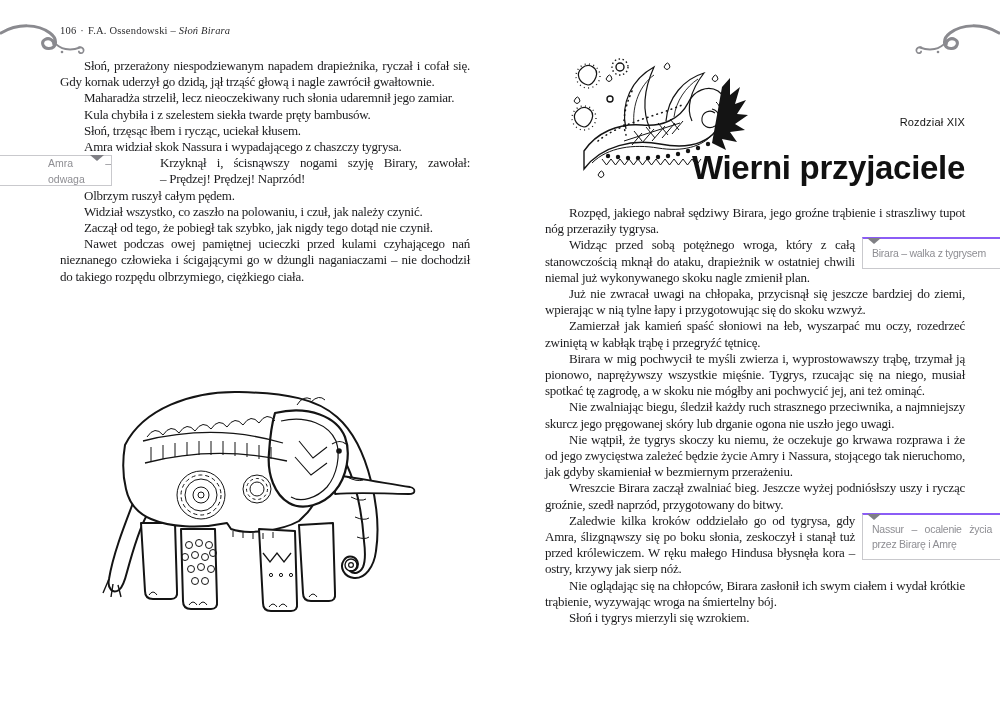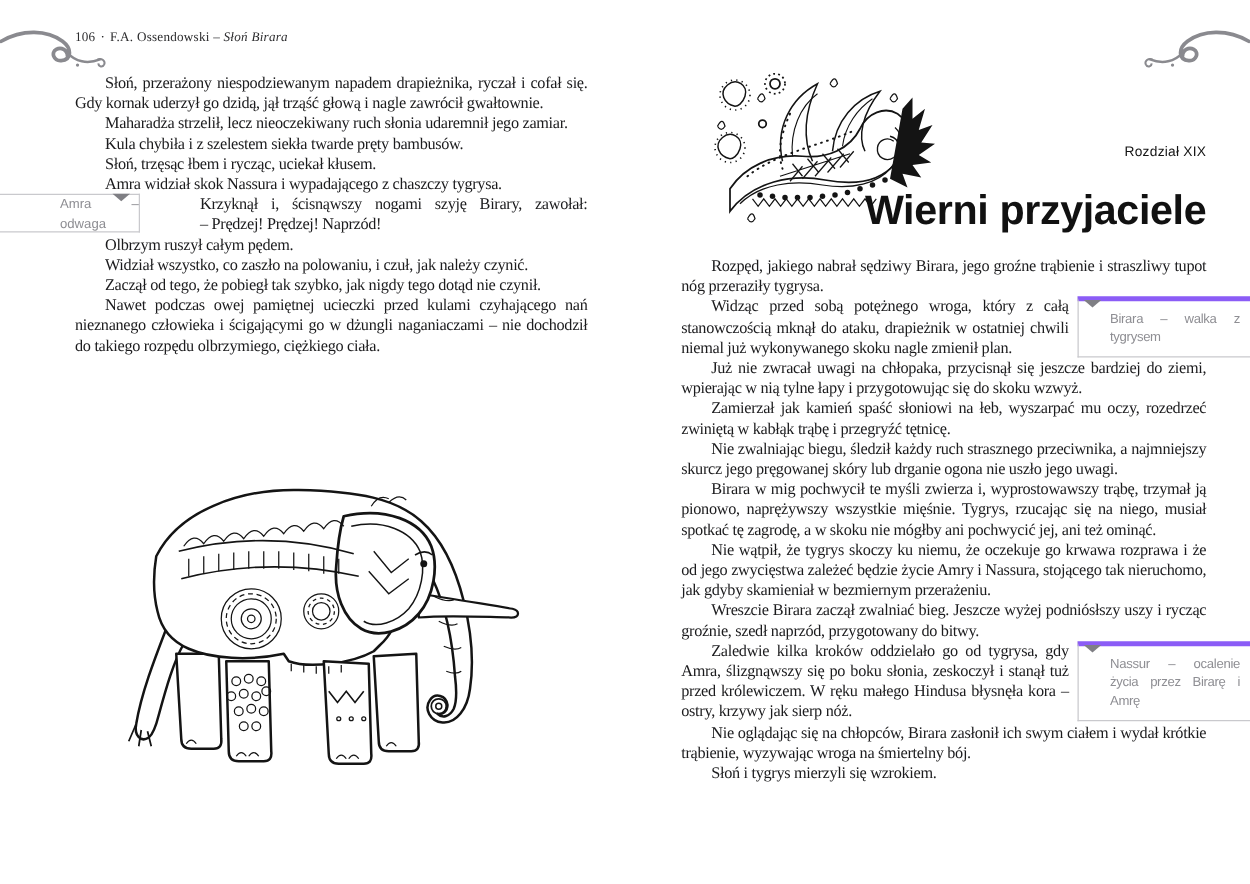--- a/index.html
+++ b/index.html
@@ -29,23 +29,23 @@
   
   .note-float-left{float:left;width:100px;height:30px;}
   .note-box-left{position:relative;margin-left:-60px;margin-top:0;width:112px;height:31px;
      box-sizing:border-box;border-top:1px solid #c9c9cd;border-right:1px solid #c9c9cd;
      border-bottom:1px solid #c9c9cd;display:flex;align-items:center;justify-content:center;
      font-family:"Liberation Sans",sans-serif;font-size:10.5px;color:#8e8e93;letter-spacing:0;padding-left:48px;}
   .note-float-right{float:right;}
   .nfr1{width:110px;height:30px;}
   .nfr2{width:110px;height:46px;}
   .note-box-right{position:relative;margin-left:7px;margin-right:-35px;box-sizing:border-box;
-     border-top:4px solid #8b5cf6;border-left:1px solid #c9c9cd;border-bottom:1px solid #c9c9cd;
+     border-top:2px solid #8b5cf6;border-left:1px solid #c9c9cd;border-bottom:1px solid #c9c9cd;
      font-family:"Liberation Sans",sans-serif;font-size:10.5px;line-height:15px;color:#8e8e93;
-     padding:7px 8px 7px 25px;width:138px;}
+     padding:7px 8px 7px 9px;width:138px;}
   .tri{position:absolute;top:-1px;width:0;height:0;border-left:7px solid transparent;
        border-right:7px solid transparent;border-top:6px solid #7f7f84;}
   .tri-right{right:7px;}
   .tri-left{left:4px;}
 
   
   .chapter-label{position:absolute;right:35px;top:116px;font-family:"Liberation Sans",sans-serif;
                  font-size:11px;color:#141414;letter-spacing:.2px;}
   .chapter-title{position:absolute;right:35px;top:149px;font-family:"Liberation Sans",sans-serif;
                  font-weight:bold;font-size:33px;color:#111;letter-spacing:-.3px;}
@@ -227,22 +227,22 @@
       <div class="note-box-right">
         <span class="tri tri-left"></span>
         <span>Birara – walka z tygrysem</span>
       </div>
     </div>
     <div>
 
     <p class="para">Widząc przed sobą potężnego wroga, który z całą stanowczością mknął do ataku, drapieżnik w ostatniej chwili niemal już wykonywanego skoku nagle zmienił plan.</p>
         <p class="para">Już nie zwracał uwagi na chłopaka, przycisnął się jeszcze bardziej do ziemi, wpierając w nią tylne łapy i przygotowując się do skoku wzwyż.</p>
         <p class="para">Zamierzał jak kamień spaść słoniowi na łeb, wyszarpać mu oczy, rozedrzeć zwiniętą w kabłąk trąbę i przegryźć tętnicę.</p>
+        <p class="para">Birara w mig pochwycił te myśli zwierza i, wyprostowawszy trąbę, trzymał ją pionowo, naprężywszy wszystkie mięśnie. Tygrys, rzucając się na niego, musiał spotkać tę zagrodę, a w skoku nie mógłby ani pochwycić jej, ani też ominąć.</p>
         <p class="para">Nie zwalniając biegu, śledził każdy ruch strasznego przeciwnika, a najmniejszy skurcz jego pręgowanej skóry lub drganie ogona nie uszło jego uwagi.</p>
-        <p class="para">Birara w mig pochwycił te myśli zwierza i, wyprostowawszy trąbę, trzymał ją pionowo, naprężywszy wszystkie mięśnie. Tygrys, rzucając się na niego, musiał spotkać tę zagrodę, a w skoku nie mógłby ani pochwycić jej, ani też ominąć.</p>
         <p class="para">Nie wątpił, że tygrys skoczy ku niemu, że oczekuje go krwawa rozprawa i że od jego zwycięstwa zależeć będzie życie Amry i Nassura, stojącego tak nieruchomo, jak gdyby skamieniał w bezmiernym przerażeniu.</p>
         <p class="para">Wreszcie Birara zaczął zwalniać bieg. Jeszcze wyżej podniósłszy uszy i rycząc groźnie, szedł naprzód, przygotowany do bitwy.</p>
       </div>
     <div class="note-float-right nfr2">
       <div class="note-box-right">
         <span class="tri tri-left"></span>
         <span>Nassur – ocalenie życia przez Birarę i Amrę</span>
       </div>
     </div>
     <div>

